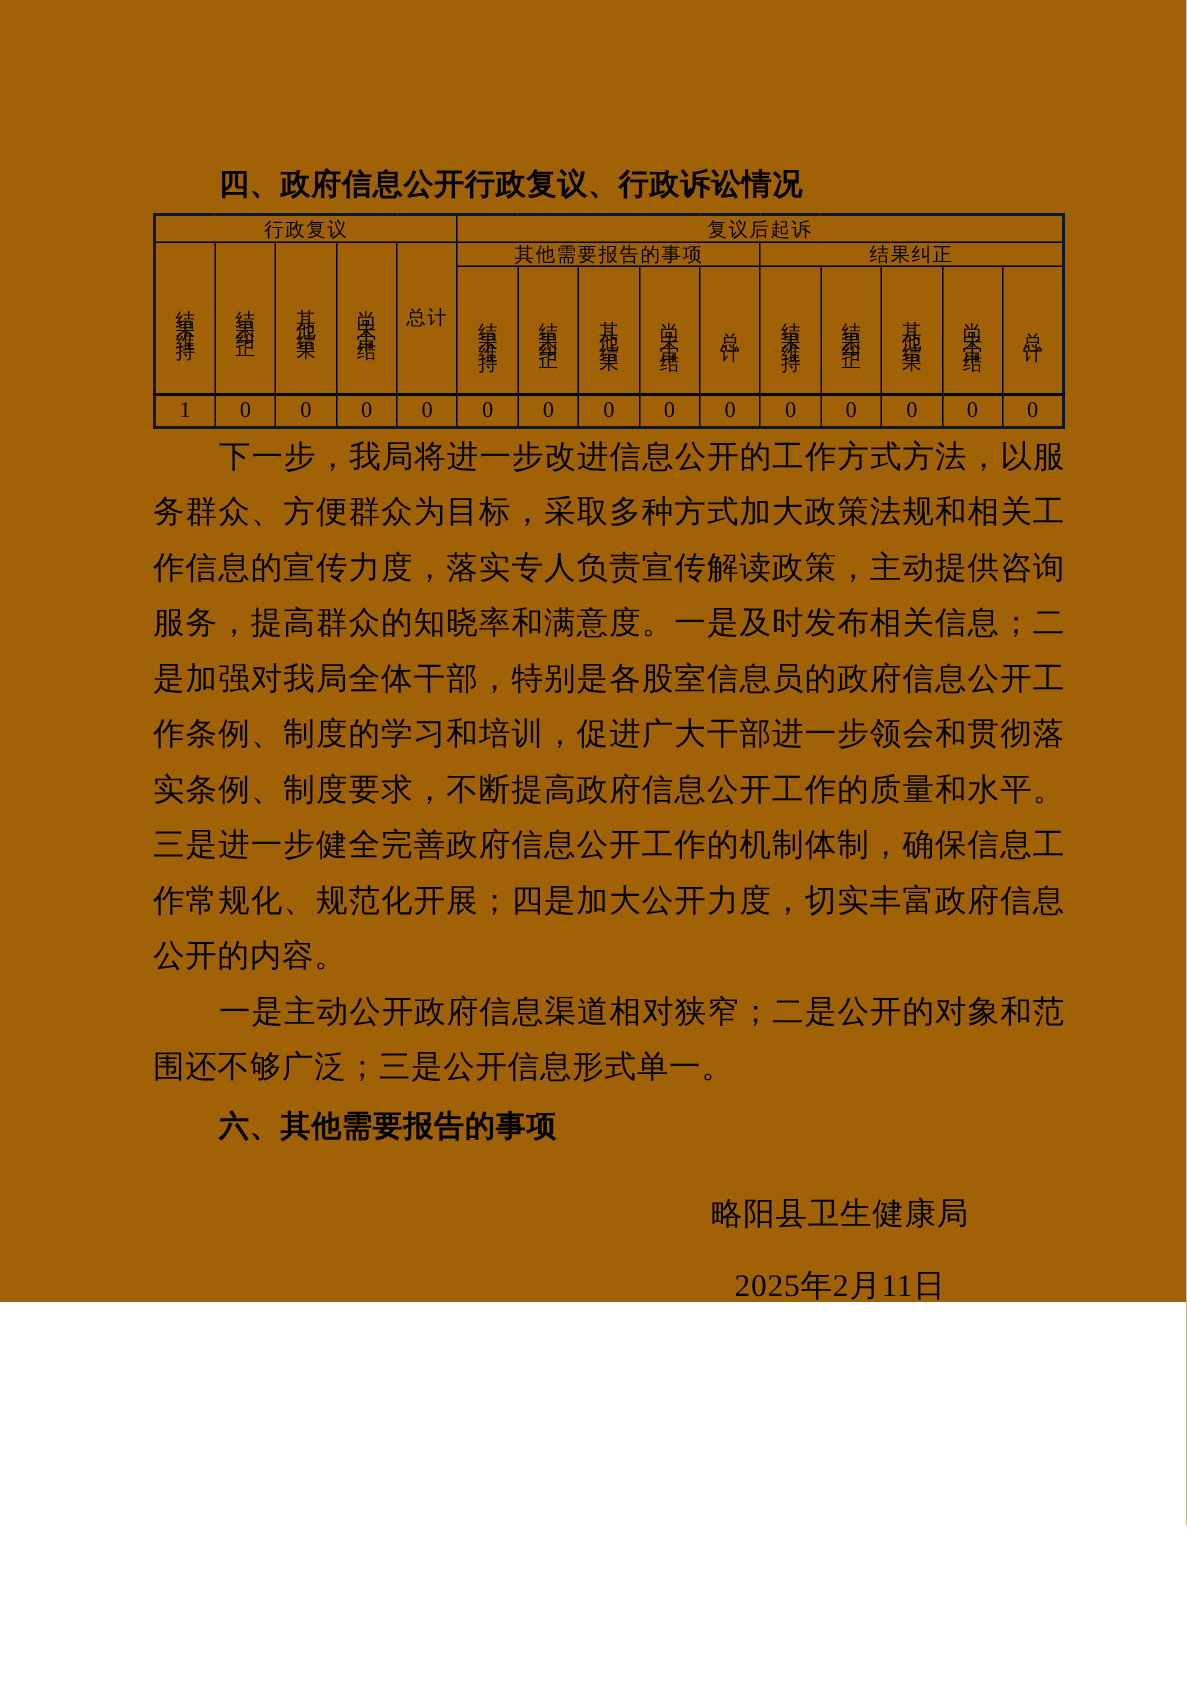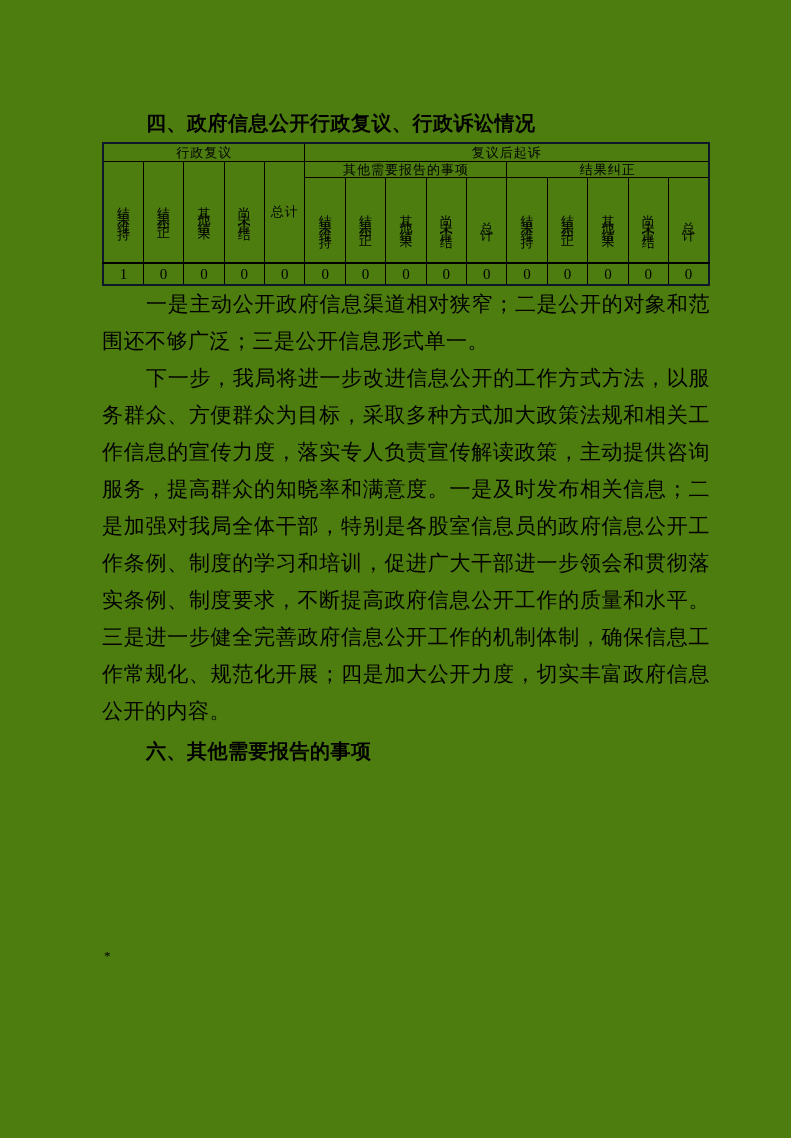--- a/index.html
+++ b/index.html
@@ -1,21 +1,21 @@
 <!DOCTYPE html>
 <html><head>
 <meta charset="utf-8">
 <style>
   html, body { margin: 0; padding: 0; background: #ffffff; }
   .page {
     position: relative;
     width: 791px;
-    height: 1138px;
+    height: 868px;
     margin: 0 auto;
-    background: #4d7c0f;
+    background: #a16207;
     box-sizing: border-box;
     padding: 110px 81px 0 102px;
     font-family: "Liberation Serif", "DejaVu Serif", serif;
     color: #000000;
     overflow: hidden;
   }
   .sec-heading {
     font-family: "Liberation Sans", "DejaVu Sans", sans-serif;
     font-weight: bold;
     font-size: 20px;
@@ -183,23 +183,27 @@
         <td>0</td>
         <td>0</td>
         <td>0</td>
         <td>0</td>
         <td>0</td>
       </tr>
     </tbody>
   </table>
 
 
+  <p class="body-para">下一步，我局将进一步改进信息公开的工作方式方法，以服务群众、方便群众为目标，采取多种方式加大政策法规和相关工作信息的宣传力度，落实专人负责宣传解读政策，主动提供咨询服务，提高群众的知晓率和满意度。一是及时发布相关信息；二是加强对我局全体干部，特别是各股室信息员的政府信息公开工作条例、制度的学习和培训，促进广大干部进一步领会和贯彻落实条例、制度要求，不断提高政府信息公开工作的质量和水平。三是进一步健全完善政府信息公开工作的机制体制，确保信息工作常规化、规范化开展；四是加大公开力度，切实丰富政府信息公开的内容。</p>
+
   <p class="body-para">一是主动公开政府信息渠道相对狭窄；二是公开的对象和范围还不够广泛；三是公开信息形式单一。</p>
 
-  <p class="body-para">下一步，我局将进一步改进信息公开的工作方式方法，以服务群众、方便群众为目标，采取多种方式加大政策法规和相关工作信息的宣传力度，落实专人负责宣传解读政策，主动提供咨询服务，提高群众的知晓率和满意度。一是及时发布相关信息；二是加强对我局全体干部，特别是各股室信息员的政府信息公开工作条例、制度的学习和培训，促进广大干部进一步领会和贯彻落实条例、制度要求，不断提高政府信息公开工作的质量和水平。三是进一步健全完善政府信息公开工作的机制体制，确保信息工作常规化、规范化开展；四是加大公开力度，切实丰富政府信息公开的内容。</p>
-
   <h3 class="sec-heading heading-6">六、其他需要报告的事项</h3>
 
 
+  <div class="sig-block">
+    <div class="sig-line">略阳县卫生健康局</div>
+    <div class="sig-line sig-date">2025年2月11日</div>
+  </div>
 
   <span class="footnote-mark">*</span>
 
 </div>
 
 </body></html>

